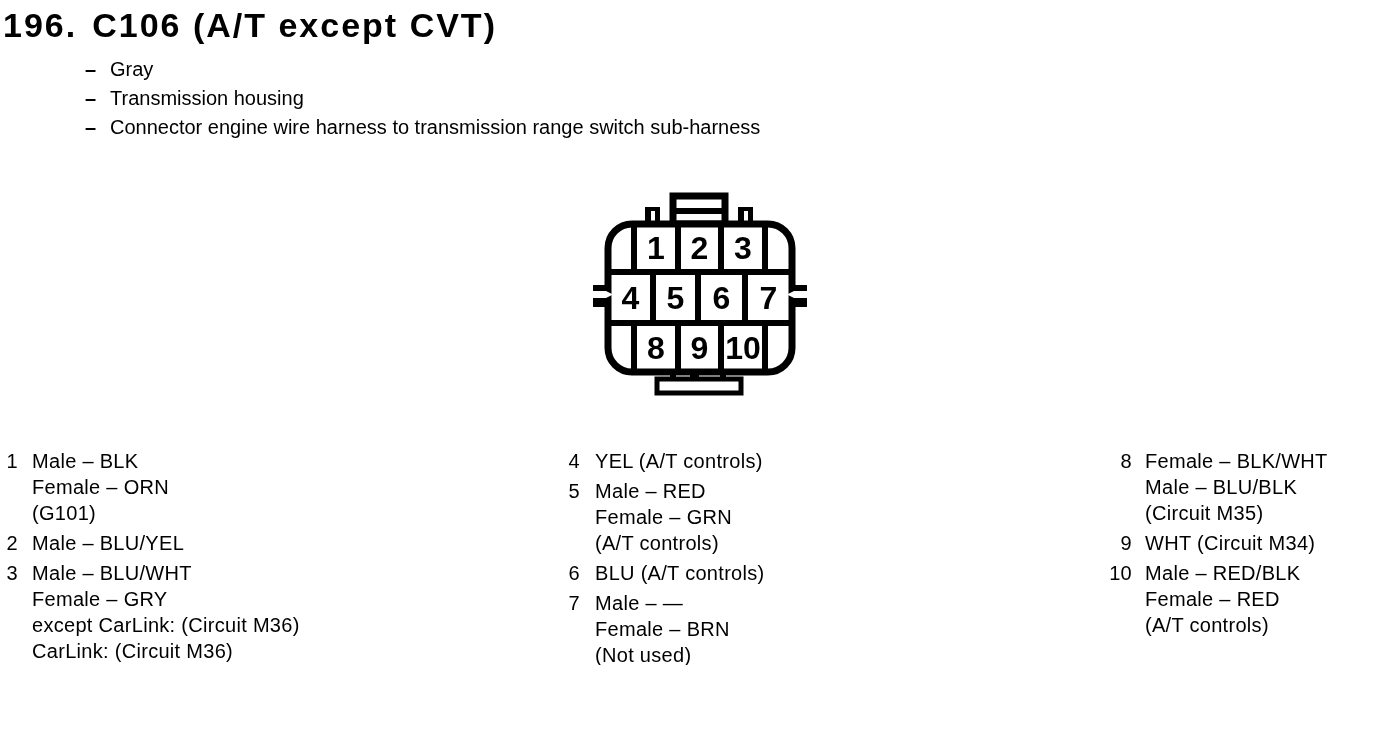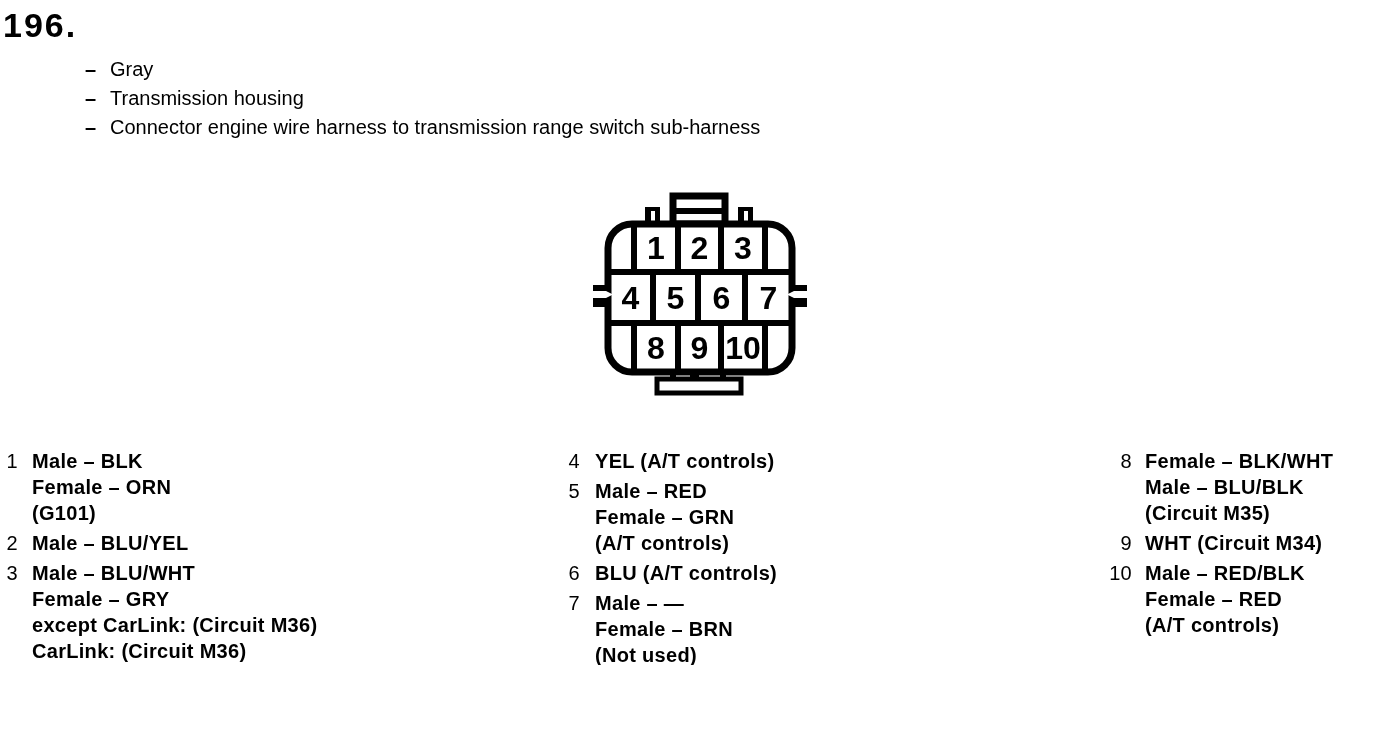--- a/index.html
+++ b/index.html
@@ -50,35 +50,36 @@
   }
   .pin-col {
     position: absolute;
     top: 448px;
     font-size: 20px;
     line-height: 26px;
     letter-spacing: 0.3px;
   }
   .pin-item { display: flex; margin-bottom: 4px; }
   .pin-num { flex: none; text-align: right; }
-  .pin-lines { white-space: nowrap; font-weight: bold; }
+  .pin-lines { white-space: nowrap; }
   .col1 { left: 3px; }
   .col1 .pin-num { width: 15px; margin-right: 14px; }
   .col2 { left: 564px; }
   .col2 .pin-num { width: 16px; margin-right: 15px; }
   .col3 { left: 1098px; }
   .col3 .pin-num { width: 34px; margin-right: 13px; }
 </style>
 </head>
 <body>
 
 <div class="page">
 
   <div class="title-row">
     <span>196.</span>
+    <span>C106 (A/T except CVT)</span>
   </div>
 
   <div class="bullets">
     <div class="bullet">
       <span class="dash">–</span>
       <span>Gray</span>
     </div>
     <div class="bullet">
       <span class="dash">–</span>
       <span>Transmission housing</span>

